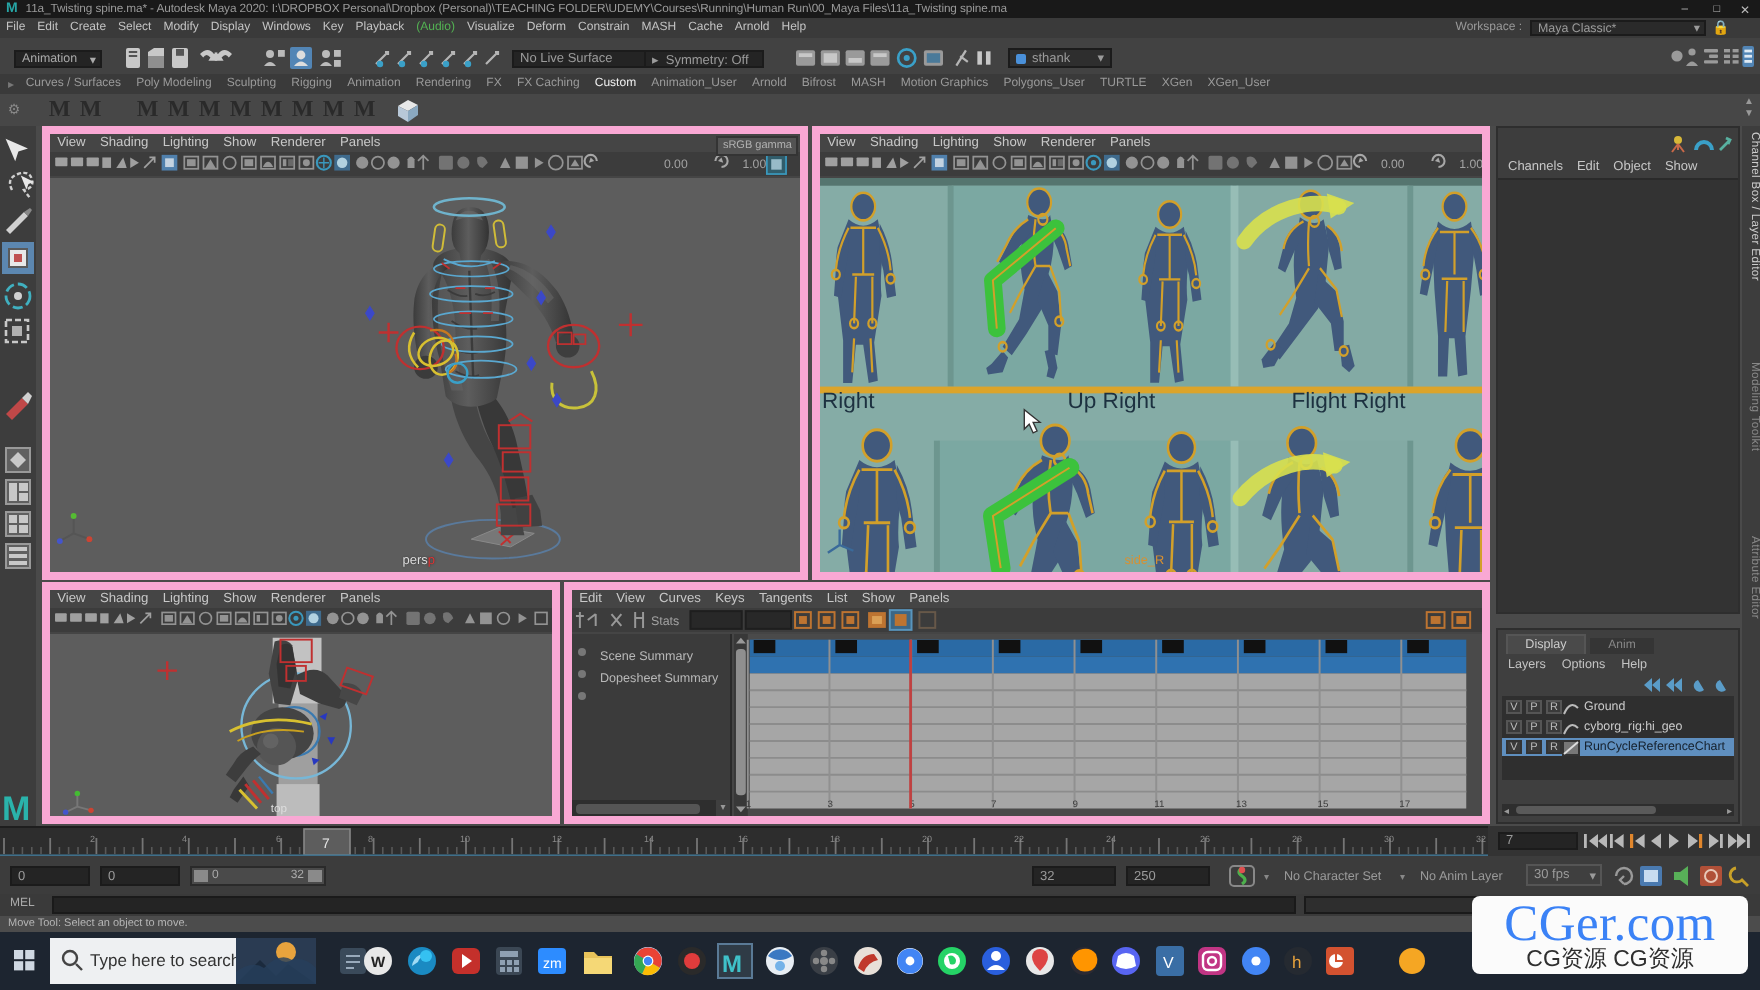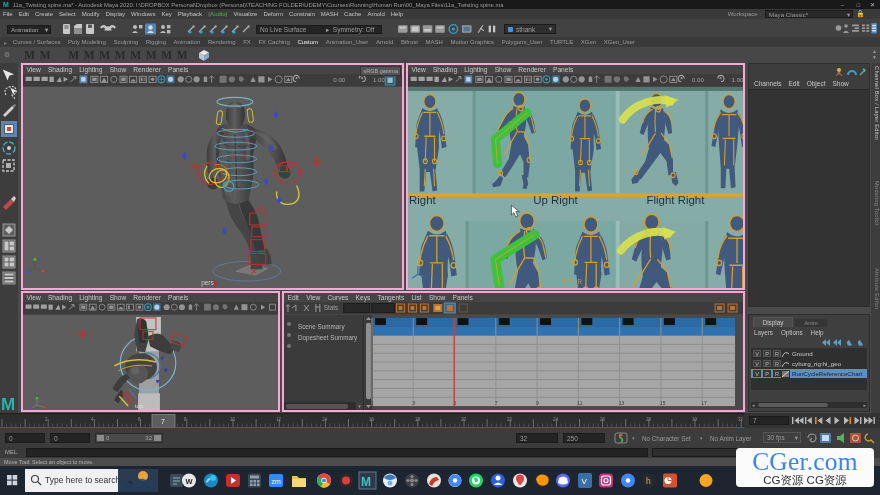--- a/index.html
+++ b/index.html
@@ -11,21 +11,21 @@
   #titlebar{left:0;top:0;width:880px;height:9px;background:#191919;color:#9a9a9a;font-size:5.9px;letter-spacing:-0.05px;}
   #menubar{left:0;top:9px;width:880px;height:10px;background:#3a3a3a;color:#c4c4c4;font-size:6px;}
   #menubar span{margin:0 3px;}
   #statusbar{left:0;top:19px;width:880px;height:18px;background:#424242;}
   #shelftabs{left:0;top:37px;width:880px;height:10px;background:#3a3a3a;color:#9a9a9a;font-size:6px;}
   #shelftabs span{margin:0 3.8px;white-space:nowrap;}
   #shelficons{left:0;top:47px;width:880px;height:16px;background:#474747;}
   .mico{color:#2a2a2a;font-weight:bold;font-size:11.5px;width:15.5px;text-align:center;font-family:"Liberation Serif",serif;}
   
   #toolcol{left:0;top:63px;width:18px;height:350px;background:#3d3d3d;}
-  .panel{position:absolute;background:#454545;border:2px solid #f9a8d4;}
+  .panel{position:absolute;background:#454545;border:4px solid #f9a8d4;}
   .vpmenu{height:9px;background:#454545;color:#c8c8c8;font-size:6.6px;display:flex;align-items:center;}
   .vpmenu span{margin:0 3.6px;}
   .vpicons{height:12px;background:#3c3c3c;display:flex;align-items:center;overflow:hidden;opacity:0.92;}
   
   #vpmain{left:21px;top:63px;width:383px;height:227px;}
   #vpmain .view{position:absolute;left:0;top:22px;right:0;bottom:0;background:#5d5d5d;}
   
   #vpref{left:406px;top:63px;width:339px;height:227px;}
   #vpref .view{position:absolute;left:0;top:22px;right:0;bottom:0;background:#87aea8;overflow:hidden;}
   

